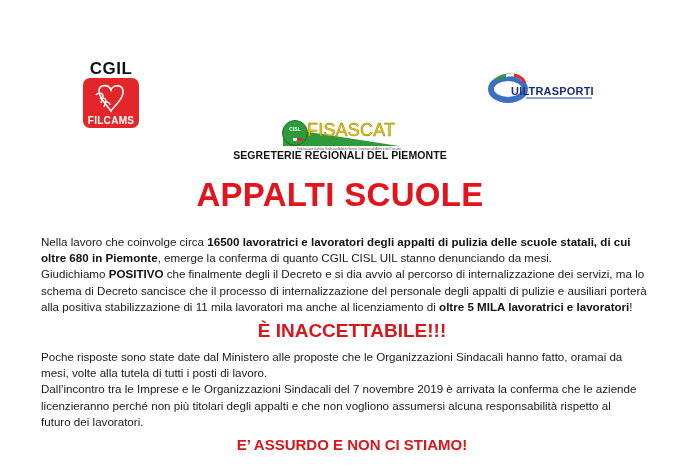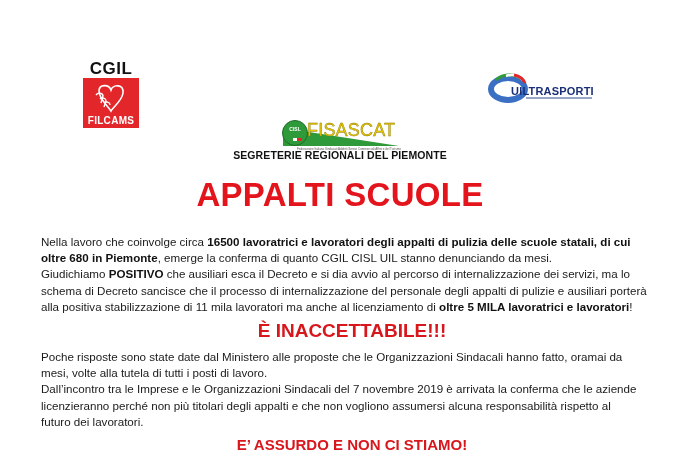--- a/index.html
+++ b/index.html
@@ -31,20 +31,21 @@
       text-align: center;
       line-height: 18px;
       height: 18px;
     }
     .cgil-box {
       background: #e3262a;
       width: 56px;
       height: 50px;
       margin: 0 auto;
       position: relative;
+      border-radius: 7px;
     }
     .cgil-box svg {
       position: absolute;
       left: 8px;
       top: 3px;
     }
     .filcams-text {
       position: absolute;
       bottom: 2px;
       left: 0;
@@ -229,21 +230,21 @@
   <div class="uil-sub"></div>
 </div>
 
 <div class="subtitle">SEGRETERIE REGIONALI DEL PIEMONTE</div>
 
 <div class="main-title">APPALTI SCUOLE</div>
 
 <div class="para p1">
   <span class="line"><span>Nella lavoro che coinvolge circa </span><b>16500 lavoratrici e lavoratori degli appalti di pulizia delle scuole statali, di cui</b></span>
   <span class="line"><b>oltre 680 in Piemonte</b><span>, emerge la conferma di quanto CGIL CISL UIL stanno denunciando da mesi.</span></span>
-  <span class="line"><span>Giudichiamo </span><b>POSITIVO</b><span> che ausiliari esca il Decreto e si dia avvio al percorso di internalizzazione dei servizi, ma lo</span></span>
+  <span class="line"><span>Giudichiamo </span><b>POSITIVO</b><span> che finalmente degli il Decreto e si dia avvio al percorso di internalizzazione dei servizi, ma lo</span></span>
   <span class="line">schema di Decreto sancisce che il processo di internalizzazione del personale degli appalti di pulizie e ausiliari porterà</span>
   <span class="line"><span>alla positiva stabilizzazione di 11 mila lavoratori ma anche al licenziamento di </span><b>oltre 5 MILA lavoratrici e lavoratori</b><span>!</span></span>
 </div>
 
 <div class="red-heading h-inacc">È INACCETTABILE!!!</div>
 
 <div class="para p2">
   <span class="line">Poche risposte sono state date dal Ministero alle proposte che le Organizzazioni Sindacali hanno fatto, oramai da</span>
   <span class="line">mesi, volte alla tutela di tutti i posti di lavoro.</span>
   <span class="line">Dall’incontro tra le Imprese e le Organizzazioni Sindacali del 7 novembre 2019 è arrivata la conferma che le aziende</span>

